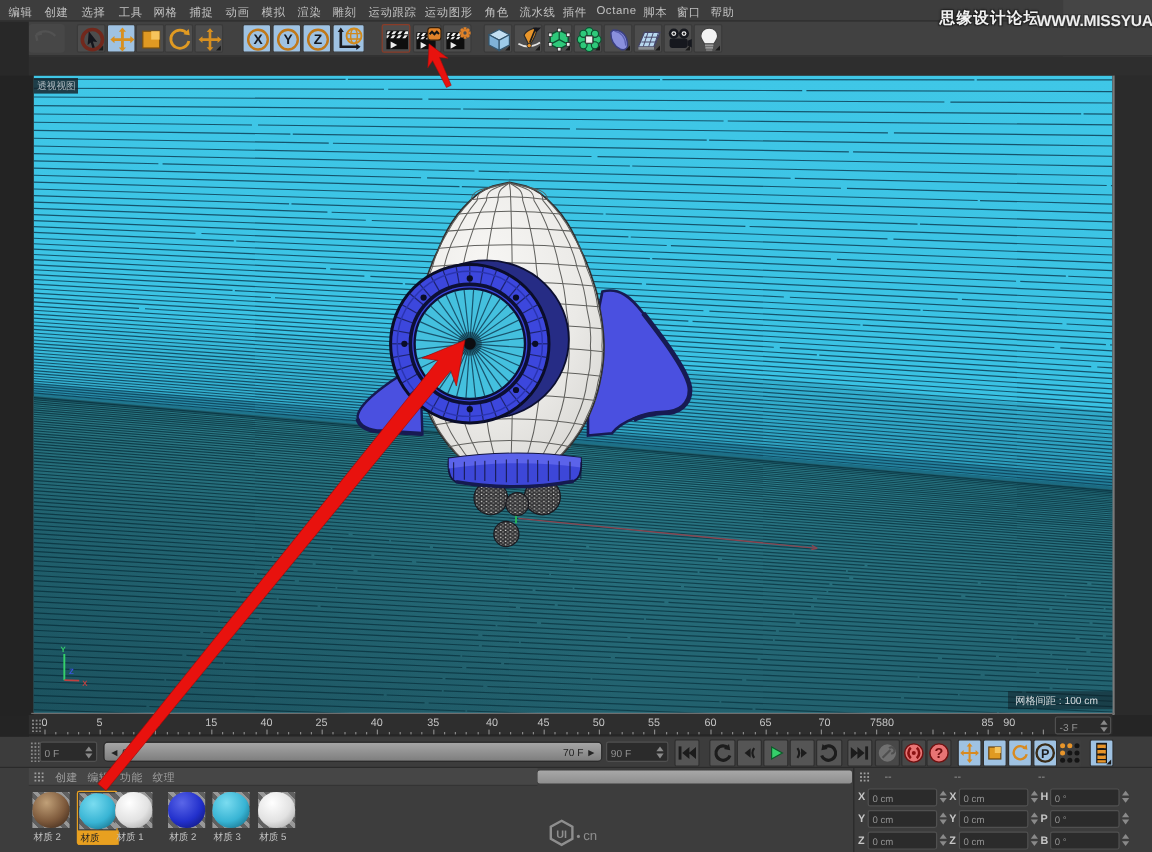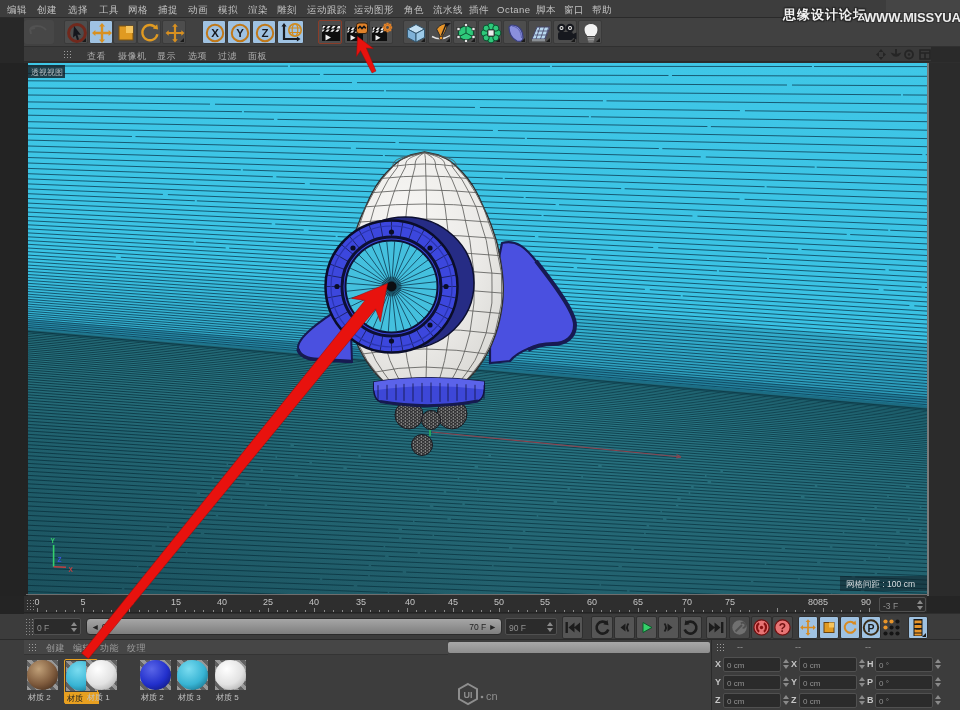--- a/index.html
+++ b/index.html
@@ -252,39 +252,20 @@
   <div class="btn corner" style="left:578px">
     <svg width="22" height="22" viewBox="0 0 22 22">
           <path d="M11 1.5 C15.5 1.5 18 4.5 18 8 C18 11 16 12.5 15 14.5 L7 14.5 C6 12.5 4 11 4 8 C4 4.5 6.5 1.5 11 1.5 Z" fill="#f2f2f2" stroke="#444" stroke-width="1"></path>
           <rect x="7.5" y="15" width="7" height="1.6" fill="#999"></rect>
           <rect x="7.8" y="17" width="6.4" height="1.6" fill="#999"></rect>
           <rect x="8.4" y="19" width="5.2" height="1.6" fill="#777"></rect>
         </svg>
   </div>
 </div>
 
-<div style="position:absolute;left:0;top:47px;width:960px;height:15px;background:#3a3a3a;border-bottom:1px solid #2b2b2b">
-  <div style="position:absolute;left:63px;top:3px;width:9px;height:9px;background:radial-gradient(#9e9e9e 34%,transparent 40%);background-size:3px 3px"></div>
-<span class="vtxt" style="left:87px">查看</span>
-      <span class="vtxt" style="left:118px">摄像机</span>
-      <span class="vtxt" style="left:157px">显示</span>
-      <span class="vtxt" style="left:188px">选项</span>
-      <span class="vtxt" style="left:218px">过滤</span>
-      <span class="vtxt" style="left:248px">面板</span>
-  <svg style="position:absolute;left:876px;top:2px" width="56" height="11" viewBox="0 0 56 11">
-   <g fill="#252525">
-    <path d="M5 0 l2.4 3 h-4.8 Z M5 11 l2.4 -3 h-4.8 Z M0 5.5 l3 -2.4 v4.8 Z M10 5.5 l-3 -2.4 v4.8 Z"></path>
-    <path d="M20 0 v6 M20 6 l-3.4 -1 a4 4 0 0 0 6.8 0 l-3.4 1" stroke="#252525" stroke-width="1.8"></path>
-    <circle cx="33" cy="5.5" r="4" fill="none" stroke="#252525" stroke-width="1.8"></circle>
-          <circle cx="33" cy="5.5" r="1.2"></circle>
-    <path d="M44 1 h10 v9 h-10 Z M44 4 h10 M49 4 v6" stroke="#252525" stroke-width="1.6" fill="none"></path>
-   </g>
-  </svg>
-  <div style="position:absolute;left:931px;top:0;width:29px;height:15px;background:#2a2a2a"></div>
-</div>
 
 <div style="position:absolute;left:0;top:18px;width:24px;height:692px;background:#282828"></div>
 <div style="position:absolute;left:0;top:63px;width:28px;height:533px;background:#232323"></div>
 <div style="position:absolute;left:927px;top:63px;width:2px;height:533px;background:#7a7a7a"></div>
     <div style="position:absolute;left:929px;top:63px;width:31px;height:533px;background:#2b2b2b"></div>
 
 <svg style="position:absolute;left:28px;top:63px" width="899" height="531" viewBox="0 0 899 531">
 <defs>
   <linearGradient id="wallg" x1="0" y1="0" x2="0" y2="1">
     <stop offset="0" stop-color="#3fc7e7"></stop>
@@ -667,23 +648,23 @@
         <span style="position:absolute;left:282px;top:1px;width:16px;text-align:center">40</span>
         <span style="position:absolute;left:329px;top:1px;width:16px;text-align:center">35</span>
         <span style="position:absolute;left:375px;top:1px;width:16px;text-align:right">40</span>
         <span style="position:absolute;left:421px;top:1px;width:16px;text-align:center">45</span>
         <span style="position:absolute;left:467px;top:1px;width:16px;text-align:center">50</span>
         <span style="position:absolute;left:513px;top:1px;width:16px;text-align:center">55</span>
         <span style="position:absolute;left:560px;top:1px;width:16px;text-align:center">60</span>
         <span style="position:absolute;left:606px;top:1px;width:16px;text-align:center">65</span>
         <span style="position:absolute;left:652px;top:1px;width:16px;text-align:right">70</span>
         <span style="position:absolute;left:698px;top:1px;width:16px;text-align:center">75</span>
-        <span style="position:absolute;left:778px;top:1px;width:16px;text-align:right">80</span>
+        <span style="position:absolute;left:705px;top:1px;width:16px;text-align:right">80</span>
         <span style="position:absolute;left:791px;top:1px;width:16px;text-align:center">85</span>
-        <span style="position:absolute;left:837px;top:1px;width:16px;text-align:left">90</span>
+        <span style="position:absolute;left:806px;top:1px;width:16px;text-align:right">90</span>
         <div style="position:absolute;left:13.0px;bottom:1px;width:1px;height:4px;background:#888"></div>
         <div style="position:absolute;left:22.2px;bottom:1px;width:1px;height:2px;background:#888"></div>
         <div style="position:absolute;left:31.5px;bottom:1px;width:1px;height:2px;background:#888"></div>
         <div style="position:absolute;left:40.7px;bottom:1px;width:1px;height:2px;background:#888"></div>
         <div style="position:absolute;left:50.0px;bottom:1px;width:1px;height:2px;background:#888"></div>
         <div style="position:absolute;left:59.2px;bottom:1px;width:1px;height:4px;background:#888"></div>
         <div style="position:absolute;left:68.5px;bottom:1px;width:1px;height:2px;background:#888"></div>
         <div style="position:absolute;left:77.7px;bottom:1px;width:1px;height:2px;background:#888"></div>
         <div style="position:absolute;left:87.0px;bottom:1px;width:1px;height:2px;background:#888"></div>
         <div style="position:absolute;left:96.2px;bottom:1px;width:1px;height:2px;background:#888"></div>
@@ -926,21 +907,21 @@
       <div style="position:absolute;left:0px;top:0px;width:31px;height:30px;border-radius:50%;background:radial-gradient(circle at 38% 30%,#c0a078,#7e5a3c 55%,#2e1c12)"></div>
     </div>
     <div style="position:absolute;left:0;top:32px;width:34px;height:12px;color:#c2c2c2;font-size:8px;padding:1px 0 0 2px;white-space:nowrap;overflow:hidden">材质 2</div>
   </div>
   <div style="position:absolute;left:64px;top:659px;width:34px;height:45px;border:1px solid #e8a020;border-radius:2px;z-index:3">
     <div style="position:absolute;left:1px;top:1px;width:31px;height:30px;background:repeating-linear-gradient(45deg,#989898 0 3.5px,#606060 3.5px 7px)">
       <div style="position:absolute;left:0px;top:0px;width:31px;height:30px;border-radius:50%;background:radial-gradient(circle at 38% 30%,#7adcf0,#38b4d4 55%,#0c5a72)"></div>
     </div>
     <div style="position:absolute;left:0;top:32px;width:34px;height:12px;background:#e8a020;color:#222;font-size:8px;padding:1px 0 0 2px;white-space:nowrap;overflow:hidden">材质</div>
   </div>
-  <div style="position:absolute;left:85px;top:659px;width:34px;height:45px;border-radius:2px;z-index:3">
+  <div style="position:absolute;left:95px;top:659px;width:34px;height:45px;border-radius:2px;z-index:3">
     <div style="position:absolute;left:1px;top:1px;width:31px;height:30px;background:repeating-linear-gradient(45deg,#989898 0 3.5px,#606060 3.5px 7px)">
       <div style="position:absolute;left:0px;top:0px;width:31px;height:30px;border-radius:50%;background:radial-gradient(circle at 38% 30%,#ffffff,#e2e2e2 55%,#9a9a9a)"></div>
     </div>
     <div style="position:absolute;left:0;top:32px;width:34px;height:12px;color:#c2c2c2;font-size:8px;padding:1px 0 0 2px;white-space:nowrap;overflow:hidden">材质 1</div>
   </div>
   <div style="position:absolute;left:139px;top:659px;width:34px;height:45px;border-radius:2px;z-index:3">
     <div style="position:absolute;left:1px;top:1px;width:31px;height:30px;background:repeating-linear-gradient(45deg,#989898 0 3.5px,#606060 3.5px 7px)">
       <div style="position:absolute;left:0px;top:0px;width:31px;height:30px;border-radius:50%;background:radial-gradient(circle at 38% 30%,#5a66e8,#2230cc 55%,#0a1060)"></div>
     </div>
     <div style="position:absolute;left:0;top:32px;width:34px;height:12px;color:#c2c2c2;font-size:8px;padding:1px 0 0 2px;white-space:nowrap;overflow:hidden">材质 2</div>

